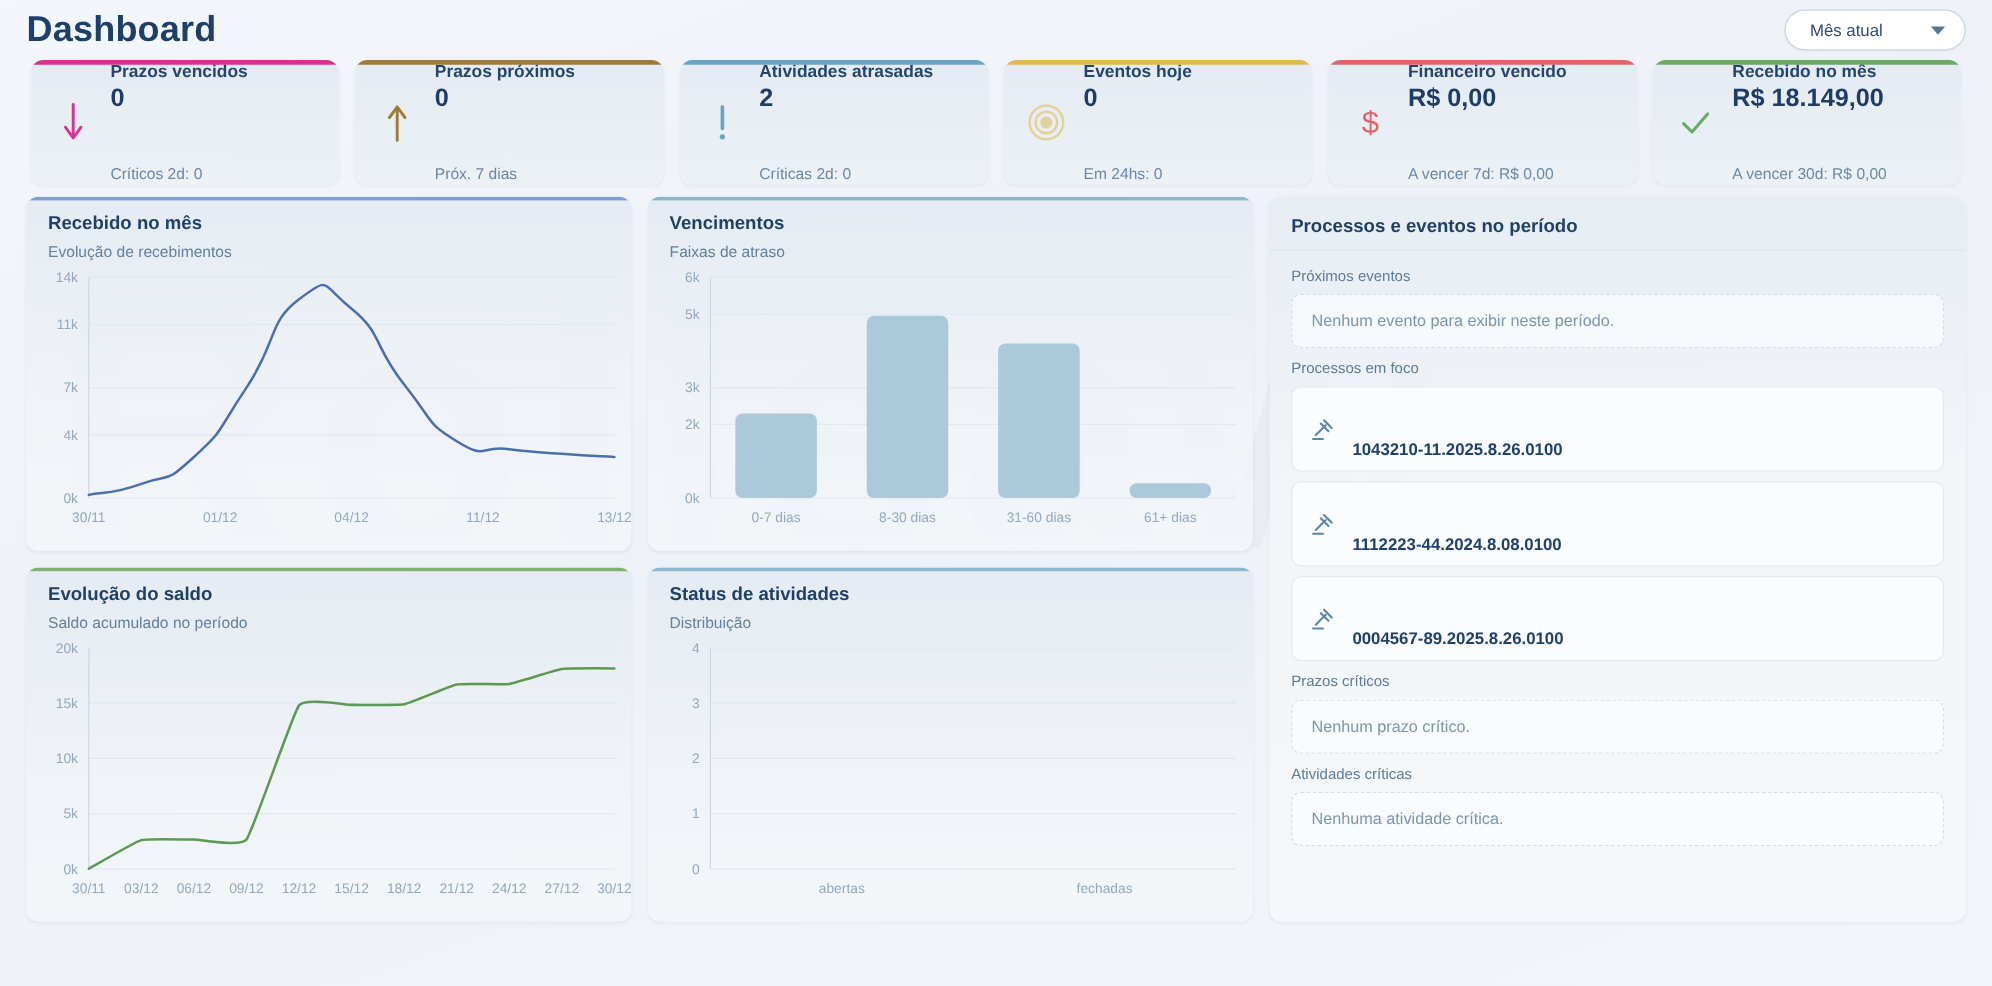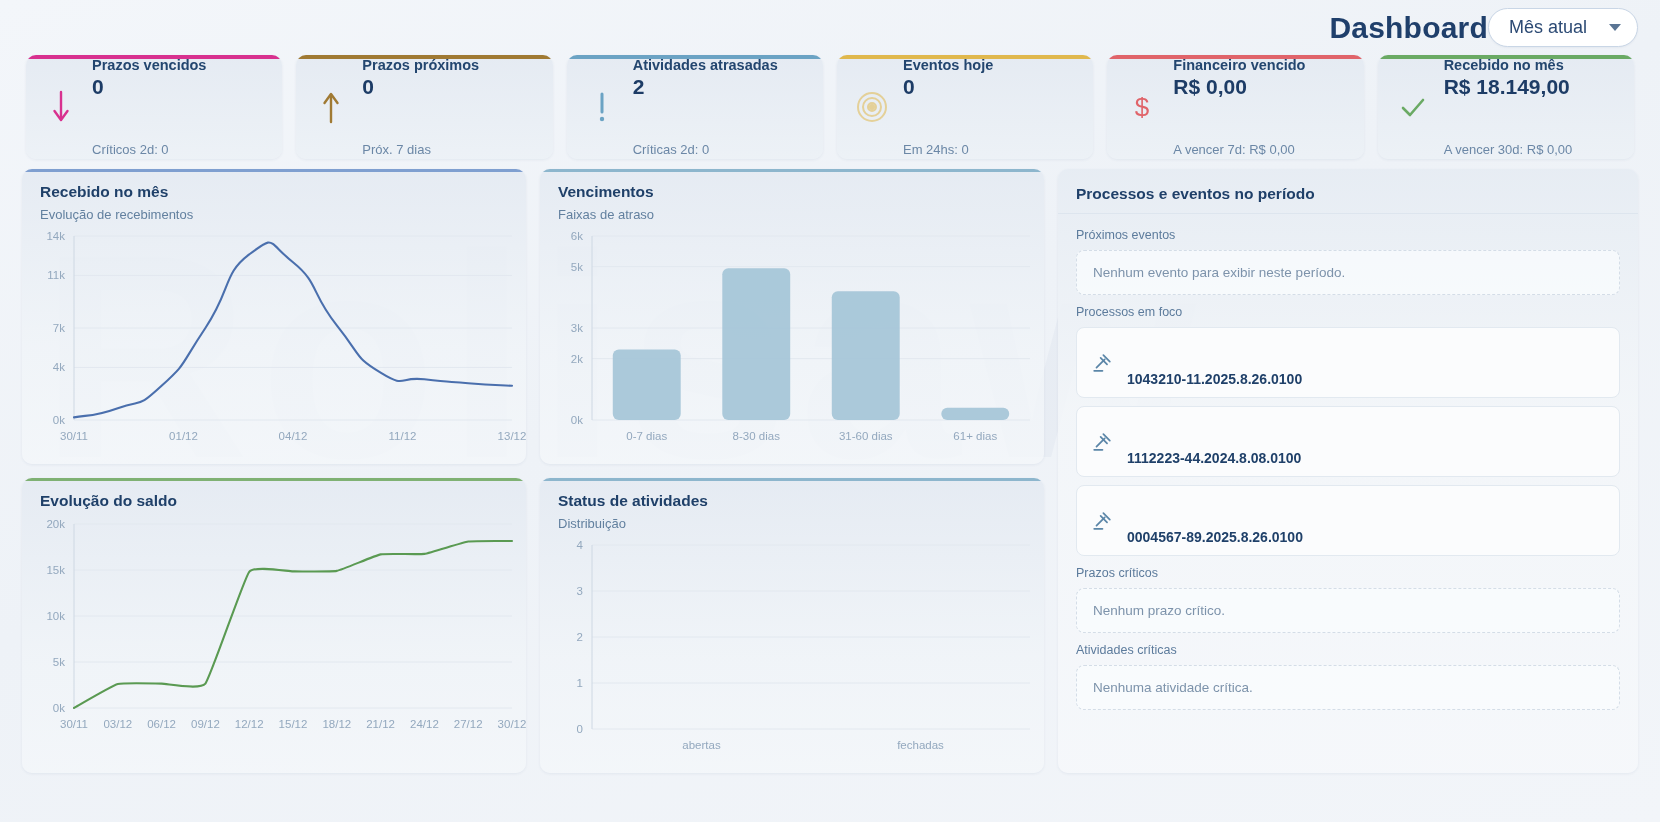--- a/index.html
+++ b/index.html
@@ -16,27 +16,27 @@
   .watermark {
     position: absolute; left: 40px; top: 190px;
     font-size: 290px; font-weight: 700; letter-spacing: 10px;
     color: rgba(120,150,185,0.055);
     white-space: nowrap; user-select: none; pointer-events: none;
     font-family: "Liberation Sans", sans-serif;
   }
 
   
   .header { position: relative; display: flex; align-items: center;
-            justify-content: flex-end; padding: 8px 22px 4px 22px; }
+            justify-content: space-between; padding: 8px 22px 4px 22px; }
   .page-title { font-size: 30px; font-weight: 700; color: #1f3f6b; letter-spacing: .2px; }
   .period-select {
-    display: flex; align-items: center; gap: 22px;
+    display: flex; align-items: center; gap: 40px;
     border: 1px solid #c9d6e6; border-radius: 999px;
     background: #ffffff; padding: 8px 16px 8px 20px;
-    font-size: 18px; color: #2a4karma; color: #2c4a74; cursor: pointer;
+    font-size: 14px; color: #2a4karma; color: #2c4a74; cursor: pointer;
     box-shadow: 0 1px 2px rgba(30,60,100,.05);
   }
   .caret { width: 0; height: 0; border-left: 6px solid transparent;
            border-right: 6px solid transparent; border-top: 7px solid #5a7594; }
 
   
   .kpi-row { position: relative; display: flex; gap: 14px; padding: 0 26px; margin-top: 4px; }
   .kpi {
     flex: 1 1 0; position: relative;
     background: linear-gradient(180deg, rgba(228,234,242,.92) 0%, rgba(236,241,246,.85) 100%);
@@ -261,20 +261,21 @@
               </svg>
           </div>
         </div>
       </div>
 
       <div class="row2">
 
         <div class="panel chart-card" id="panel-saldo" style="--accent: #7fb173;">
           <div class="panel-head">
             <div class="panel-title">Evolução do saldo</div>
+            <div class="panel-sub">Saldo acumulado no período</div>
           </div>
           <div class="chart-area">
             <svg class="plot" id="svg-saldo" viewBox="0 0 504 228" preserveAspectRatio="none">
                 <line x1="52" y1="194" x2="490" y2="194" class="gridline"></line>
                 <text x="43" y="198" text-anchor="end" class="tick">0k</text>
                 <line x1="52" y1="148" x2="490" y2="148" class="gridline"></line>
                 <text x="43" y="152" text-anchor="end" class="tick">5k</text>
                 <line x1="52" y1="102" x2="490" y2="102" class="gridline"></line>
                 <text x="43" y="106" text-anchor="end" class="tick">10k</text>
                 <line x1="52" y1="56" x2="490" y2="56" class="gridline"></line>

